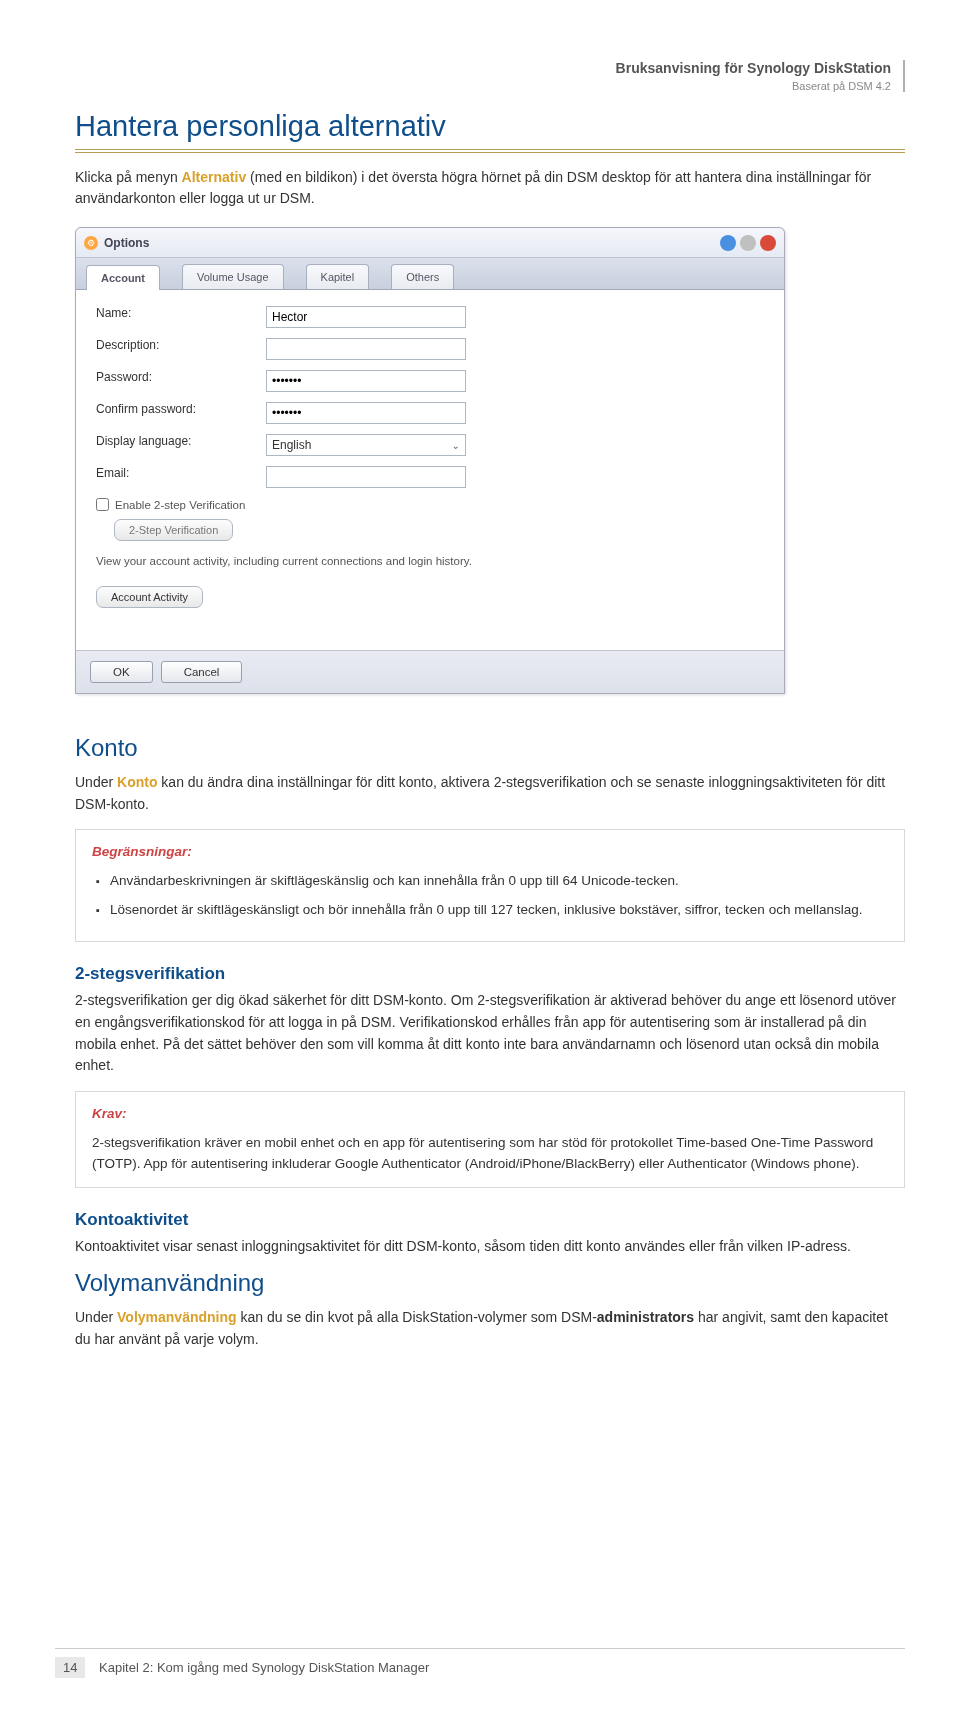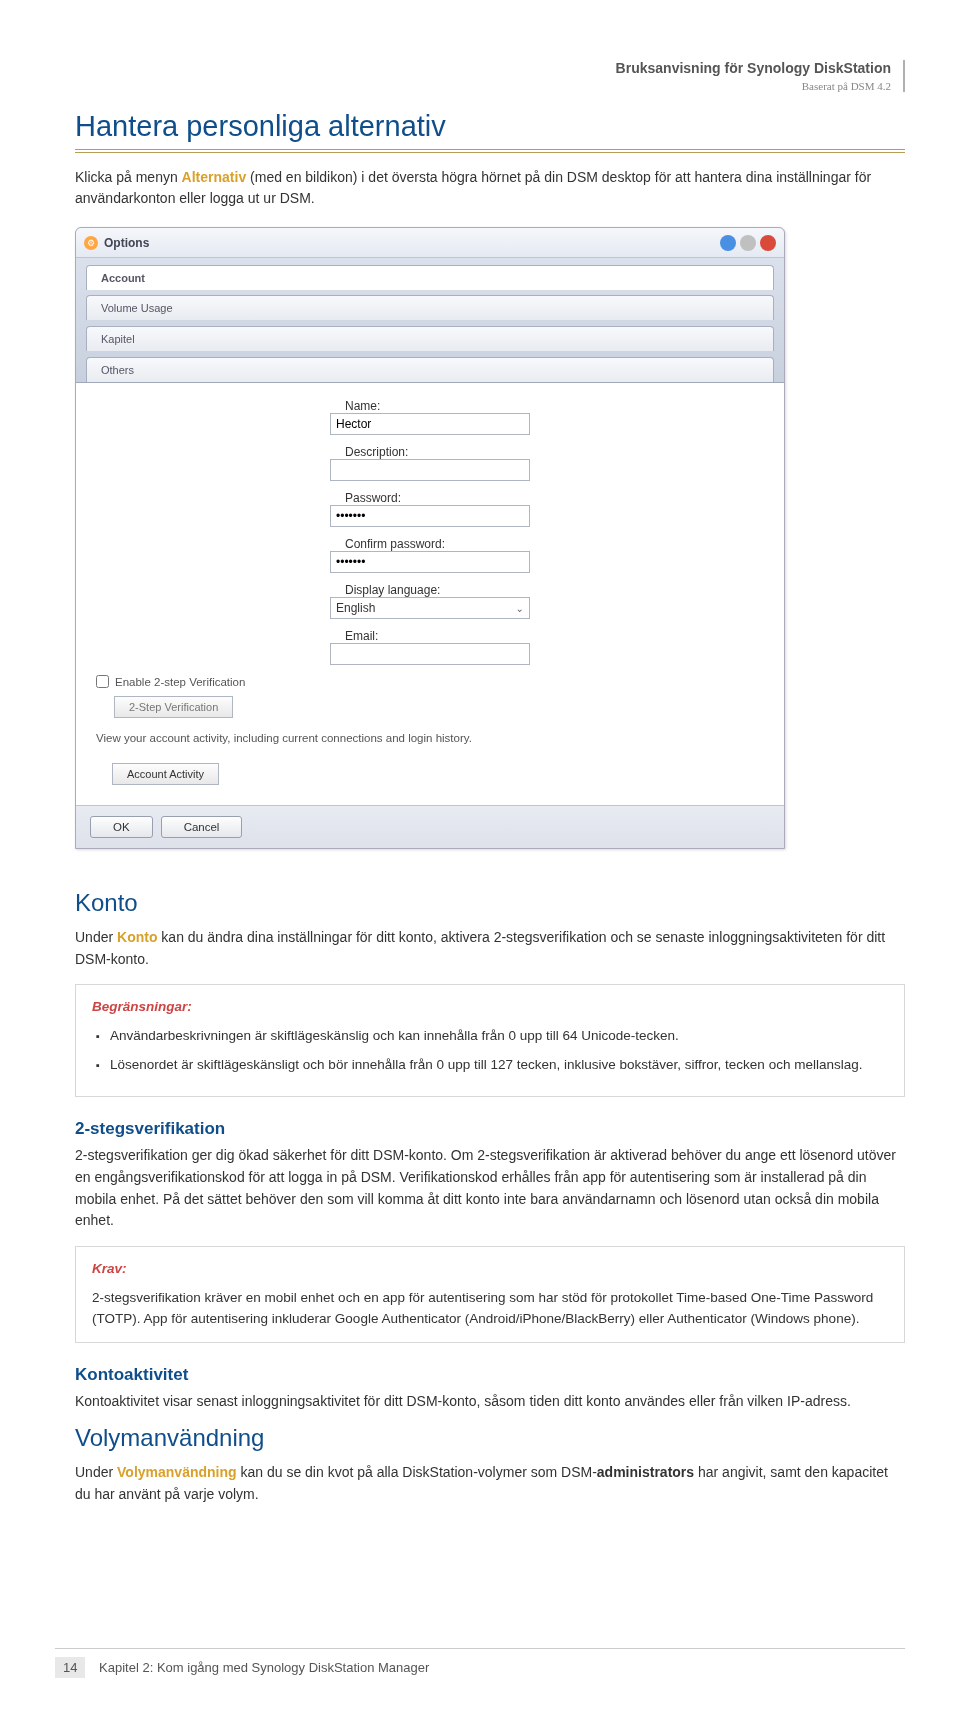--- a/index.html
+++ b/index.html
@@ -14,21 +14,21 @@
   .page { padding: 60px 55px 40px 75px; }
   .top-header {
     display: flex;
     flex-direction: column;
     align-items: flex-end;
     border-right: 2px solid #b0b0b0;
     padding-right: 12px;
     margin-bottom: 18px;
   }
   .top-header .line1 { font-size: 14px; font-weight: bold; color: #555; }
-  .top-header .line2 { font-size: 11px; color: #888; margin-top: 4px; font-family: Liberation Serif, serif; }
+  .top-header .line2 { font-size: 11px; color: #888; margin-top: 4px; }
   .h1 {
     font-size: 29px;
     color: #0f4e8a;
     font-weight: normal;
     margin-bottom: 6px;
   }
   .h1-border {
     height: 1px;
     background: #b89d55;
     margin-bottom: 2px;
@@ -73,25 +73,24 @@
   .win-btn {
     width: 16px; height: 16px; border-radius: 50%;
     margin-left: 4px;
     display: inline-block;
   }
   .win-btn.help { background: #4a90e2; }
   .win-btn.min { background: #c0c0c0; }
   .win-btn.close { background: #d94a3a; }
   .tabs {
     display: flex;
-    gap: 6px;
+    gap: 22px;
     padding: 6px 10px 0 10px;
     background: linear-gradient(#dbe1ec, #c8d0de);
     border-bottom: 1px solid #a0a8b8;
-    flex-direction: column;
   }
   .tab {
     padding: 6px 14px;
     background: linear-gradient(#f8f9fc, #e8ebf0);
     border: 1px solid #a8b0c0;
     border-bottom: none;
     border-radius: 4px 4px 0 0;
     font-size: 11px;
     color: #556;
     cursor: pointer;
@@ -102,23 +101,22 @@
     position: relative;
     top: 1px;
   }
   .win-body {
     background: #fff;
     padding: 16px 20px 20px 20px;
     min-height: 360px;
   }
   .field-row {
     display: flex;
-    align-items: center;
+    align-items: flex-start;
     margin-bottom: 10px;
-    flex-direction: column;
   }
   .field-row label {
     width: 170px;
     font-size: 12px;
     color: #333;
   }
   .field-row input[type="text"],
   .field-row input[type="password"],
   .field-row .select {
     width: 200px;
@@ -135,27 +133,27 @@
   .checkbox-row {
     display: flex; align-items: center; gap: 6px;
     margin: 6px 0 8px 0;
   }
   .checkbox-row input { width: 13px; height: 13px; }
   .checkbox-row span { font-size: 11.5px; color: #555; }
   .sub-btn {
     display: inline-block;
     padding: 4px 14px;
     border: 1px solid #aeb6c2;
-    border-radius: 0;
+    border-radius: 7px;
     background: linear-gradient(#fdfdfd, #e8e8e8);
     font-size: 11px;
     color: #777;
     margin-left: 18px;
   }
-  .sub-btn.active { color: #333; margin-left: 16px; }
+  .sub-btn.active { color: #333; margin-left: 0; }
   .note { font-size: 11.5px; color: #555; margin: 14px 0 19px 0; }
   .win-footer {
     background: linear-gradient(#e8ebf2, #dde1ea);
     border-top: 1px solid #c0c4d0;
     padding: 10px 14px;
     display: flex; gap: 8px;
   }
   .dlg-btn {
     padding: 4px 22px;
     border: 1px solid #98a0b0;

